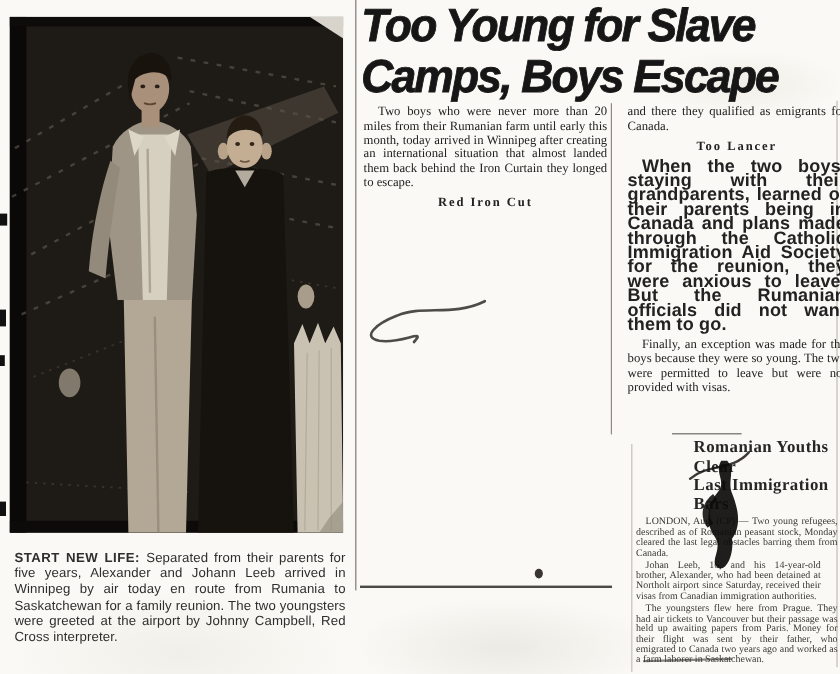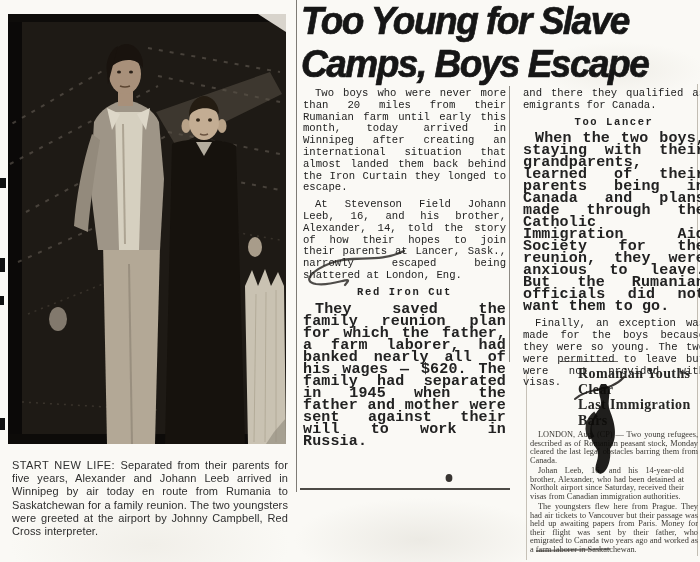--- a/index.html
+++ b/index.html
@@ -17,21 +17,21 @@
   
   .photo{position:absolute;left:8px;top:14px;width:278px;height:430px;}
   .edge-tick{position:absolute;background:#111;}
   
   .caption{
     position:absolute;left:12px;top:448px;width:276px;
     font-family:"Liberation Sans", sans-serif;
     font-size:11px;line-height:13.2px;text-align:justify;color:#2e2e2e;
     letter-spacing:.1px;
   }
-  .caption .lead{font-weight:normal;letter-spacing:.4px;margin-top:36px;}
+  .caption .lead{font-weight:bold;letter-spacing:.4px;margin-top:36px;}
   .caption .lead::after{content:"  ";}
   
   .vline{position:absolute;width:1px;background:#8d8a84;}
   .vline-left{left:296px;top:0;height:492px;background:#7e7b75;}
   .vline-mid{left:509px;top:86px;height:276px;}
   .vline-right{left:697px;top:84px;height:472px;background:#c2bdb3;}
   .hline-col1{position:absolute;left:300px;top:488px;width:210px;height:2px;background:#4c4a46;}
   .hline-visas{position:absolute;left:560px;top:361px;width:58px;height:1px;background:#6d6a64;}
   .inset-leftline{position:absolute;left:526px;top:370px;width:1px;height:190px;background:#c6c1b7;}
   .inset-smudge{position:absolute;left:536px;top:549px;width:74px;height:2px;background:#4a4742;transform:rotate(-1.4deg);opacity:.65;}
@@ -43,21 +43,21 @@
     font-size:37px;line-height:41px;letter-spacing:-1.5px;
     color:#161616;-webkit-text-stroke:0.7px #161616;
     transform:scaleY(1.04);transform-origin:top left;
     white-space:nowrap;
   }
   .headline span{display:block;}
   
   .col{position:absolute;text-align:justify;font-size:10.6px;line-height:11.8px;color:#222;}
   .col1{left:303px;top:88px;width:203px;}
   .col2{left:523px;top:88px;width:182px;}
-  .col p{margin:0 0 5px 0;text-indent:12px;font-family:Liberation Mono, monospace;}
+  .col p{margin:0 0 5px 0;text-indent:12px;}
   .col p.flush{text-indent:0;}
   .subhead{
     margin:2px 0 3px 0;text-align:center;font-weight:bold;
     letter-spacing:1.6px;font-size:10.5px;text-indent:0 !important;
   }
   .boldpara{
     font-family:"Liberation Sans", sans-serif;
     font-weight:bold;font-size:15px;line-height:12px;letter-spacing:.15px;
   }
   
@@ -164,23 +164,21 @@
   <div class="inset-leftline"></div>
   <div class="inset-smudge"></div>
 
   <h1 class="headline" style="margin:0;">
     <span>Too Young for Slave</span>
     <span>Camps, Boys Escape</span>
   </h1>
 
   <div class="col col1">
     <p>Two boys who were never more than 20 miles from their Rumanian farm until early this month, today arrived in Winnipeg after creating an international situation that almost landed them back behind the Iron Curtain they longed to escape.</p>
-    <p>At Stevenson Field Johann Leeb, 16, and his brother, Alexander, 14, told the story of how their hopes to join their parents at Lancer, Sask., narrowly escaped being shattered at London, Eng.</p>
     <p class="subhead">Red Iron Cut</p>
-    <p class="boldpara">They saved the family reunion plan for which the father, a farm laborer, had banked nearly all of his wages — $620. The family had separated in 1945 when the father and mother were sent against their will to work in Russia.</p>
   </div>
 
   <div class="col col2">
     <p class="flush">and there they qualified as emigrants for Canada.</p>
     <p class="subhead">Too Lancer</p>
     <p class="boldpara">When the two boys, staying with their grandparents, learned of their parents being in Canada and plans made through the Catholic Immigration Aid Society for the reunion, they were anxious to leave. But the Rumanian officials did not want them to go.</p>
     <p>Finally, an exception was made for the boys because they were so young. The two were permitted to leave but were not provided with visas.</p>
   </div>
 
   <div class="inset">

